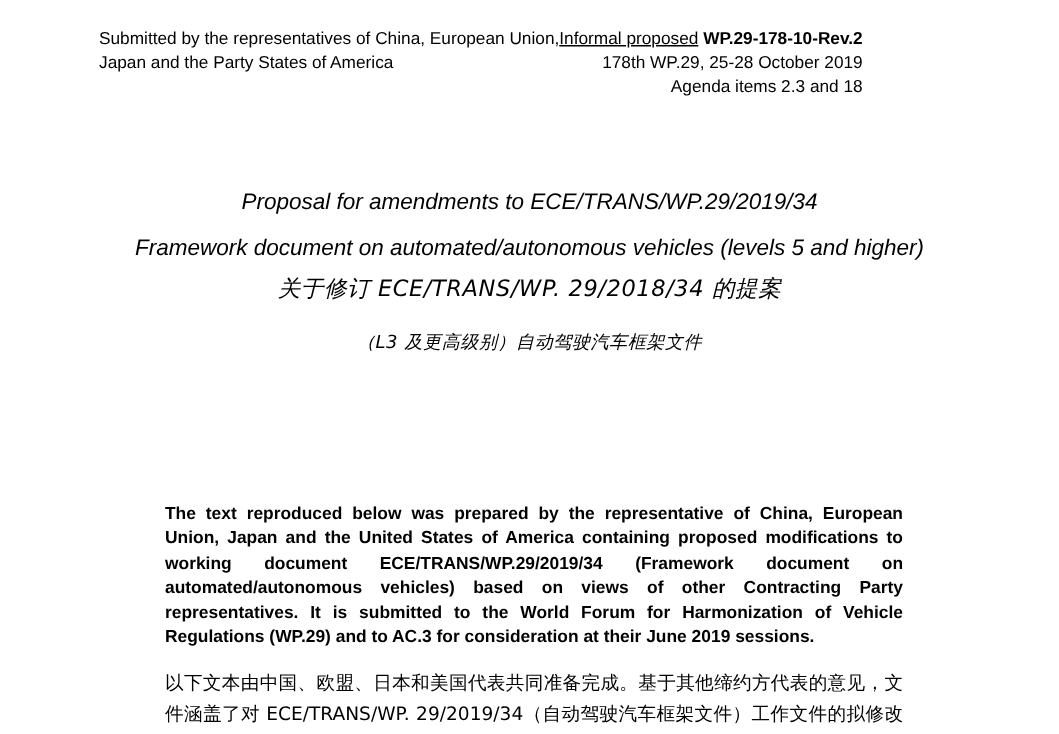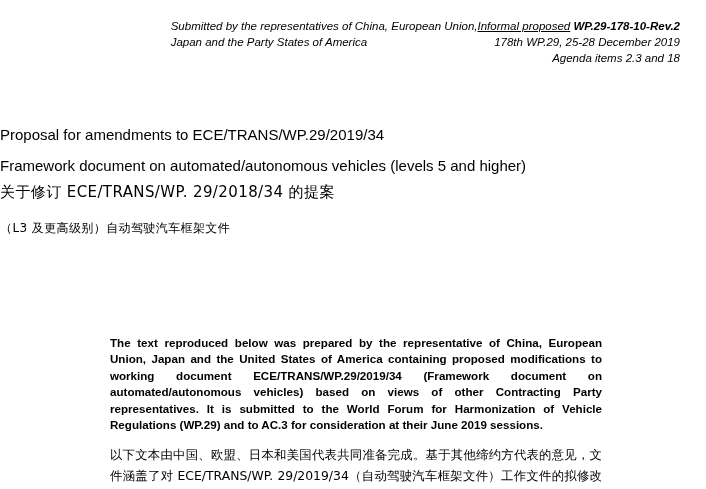--- a/index.html
+++ b/index.html
@@ -18,24 +18,23 @@
     position: relative;
     width: 706px;
     height: 489px;
     box-sizing: border-box;
     padding: 0;
   }
 
   
   .header {
     display: flex;
-    justify-content: flex-end;
+    justify-content: flex-start;
     align-items: flex-start;
     padding: 18px 26px 0 66px;
-    font-style: italic;
   }
   .header-left {
     font-size: 11.5px;
     line-height: 16px;
     max-width: 330px;
   }
   .header-right {
     font-size: 11.5px;
     line-height: 16px;
     text-align: right;
@@ -44,21 +43,22 @@
   .doc-kind {
     text-decoration: underline;
   }
   .doc-symbol {
     font-weight: bold;
   }
 
   
   .titles {
     margin-top: 58px;
-    text-align: left;
+    text-align: center;
+    font-style: italic;
   }
   .title-line1 {
     font-size: 15px;
     line-height: 22px;
   }
   .title-line2 {
     font-size: 15px;
     line-height: 22px;
     margin-top: 9px;
   }
@@ -105,21 +105,21 @@
   <div class="header">
     <div class="header-left">
       <div>Submitted by the representatives of China, European Union,</div>
       <div>Japan and the Party States of America</div>
     </div>
     <div class="header-right">
       <div>
         <span class="doc-kind">Informal proposed</span>
         <span class="doc-symbol">WP.29-178-10-Rev.2</span>
       </div>
-      <div>178th WP.29, 25-28 December 2019</div>
+      <div>178th WP.29, 25-28 October 2019</div>
       <div>Agenda items 2.3 and 18</div>
     </div>
   </div>
 
   <div class="titles">
     <div class="title-line1">Proposal for amendments to ECE/TRANS/WP.29/2019/34</div>
     <div class="title-line2">Framework document on automated/autonomous vehicles (levels 5 and higher)</div>
     <div class="title-cn1">关于修订 ECE/TRANS/WP. 29/2018/34 的提案</div>
     <div class="title-cn2">（L3 及更高级别）自动驾驶汽车框架文件</div>
   </div>

